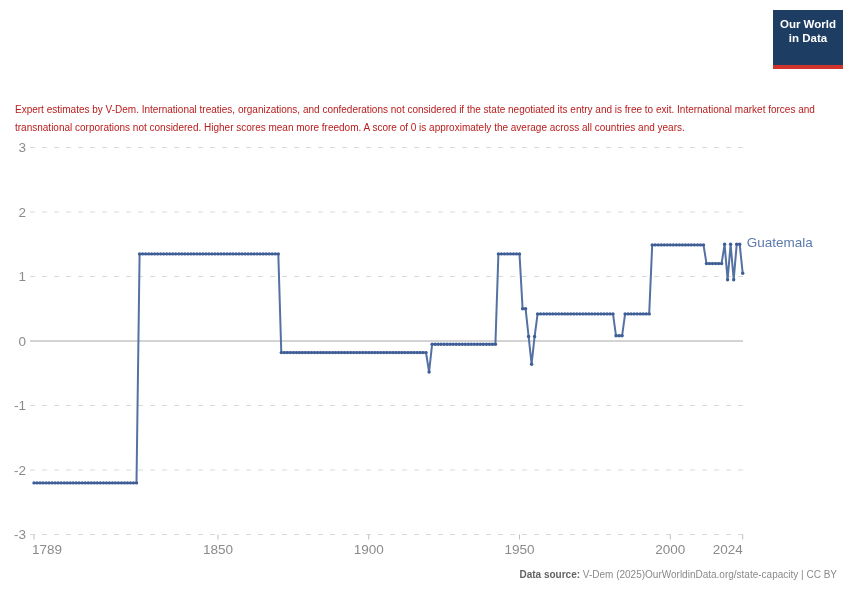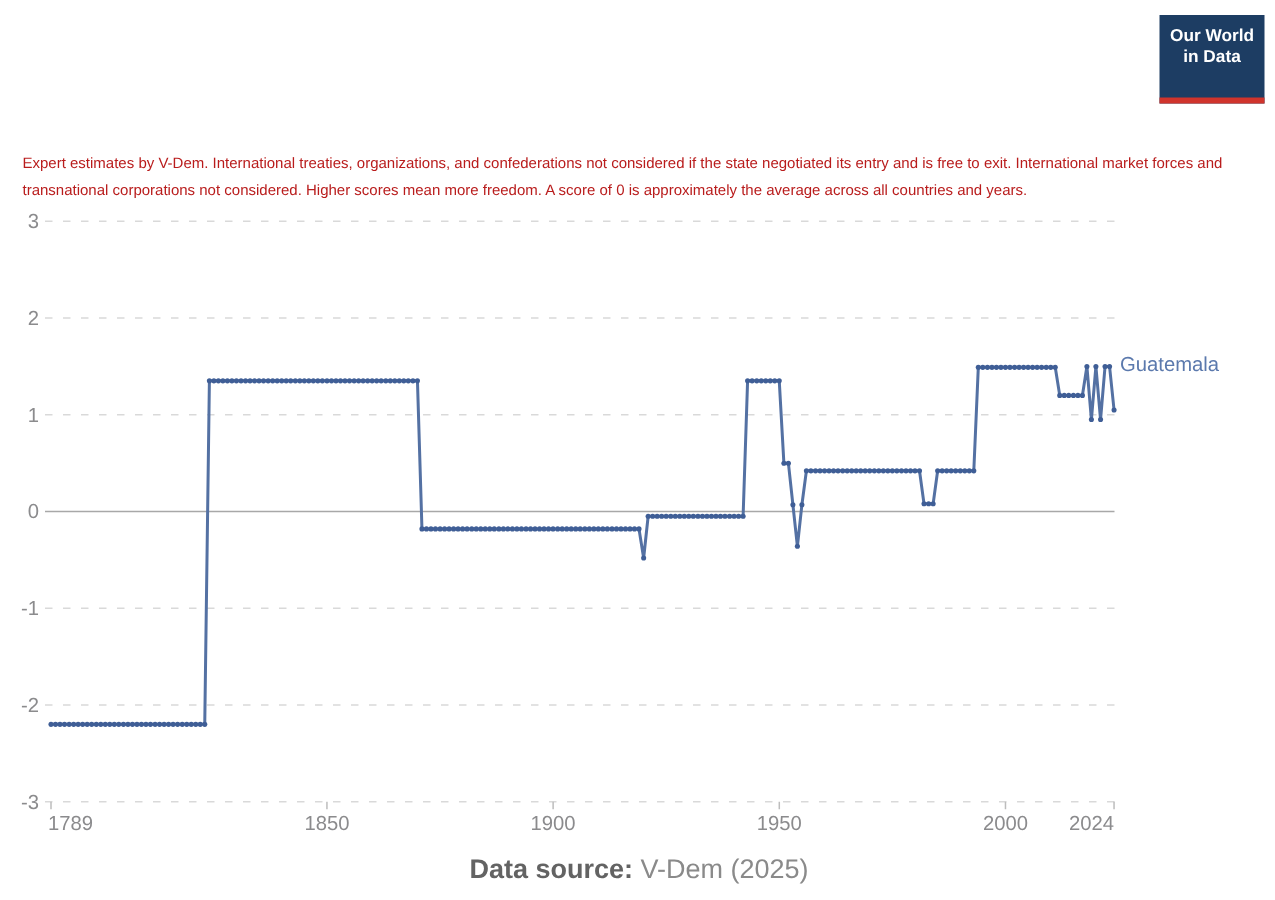--- a/index.html
+++ b/index.html
@@ -8,21 +8,21 @@
   .title{position:absolute;left:15px;top:13px;width:705px;
          font-family:"Liberation Serif","DejaVu Serif",serif;
          font-size:20.5px;font-weight:700;color:#3a3a3a;line-height:29px;letter-spacing:.1px;}
   .subtitle{position:absolute;left:15px;top:73px;width:824px;
             font-size:10px;color:#b91c1c;line-height:18px;margin-top:28px;}
   .logo{position:absolute;right:7px;top:10px;width:62px;background:#1d3d63;
         border-bottom:4px solid #d0342c;color:#ffffff;text-align:center;
         font-size:11.5px;font-weight:700;line-height:14px;padding:7px 4px 20px 4px;}
   .chart-svg{position:absolute;left:0;top:0;}
   .footer{position:absolute;top:569px;left:15px;right:13px;display:flex;
-          justify-content:center;font-size:18px;color:#8a8a8a;}
+          justify-content:flex-end;font-size:10px;color:#8a8a8a;}
   .footer .src-label{font-weight:700;color:#636363;}
   .footer .credit{color:#8a8a8a;text-decoration:none;}
 </style>
 </head>
 <body>
 
 <div id="app">
 
   <svg class="chart-svg" width="850" height="600">
       <line x1="30" x2="743" y1="147.5" y2="147.5" stroke="#d9d9d9" stroke-width="1" stroke-dasharray="5,7"></line>
@@ -296,15 +296,16 @@
 
   <div class="logo">
     <div>Our World</div>
     <div>in Data</div>
   </div>
 
   <div class="footer">
     <div>
       <span class="src-label">Data source:</span><span> V-Dem (2025)</span>
     </div>
+    <a class="credit">OurWorldinData.org/state-capacity | CC BY</a>
   </div>
 
 </div>
 
 </body></html>

